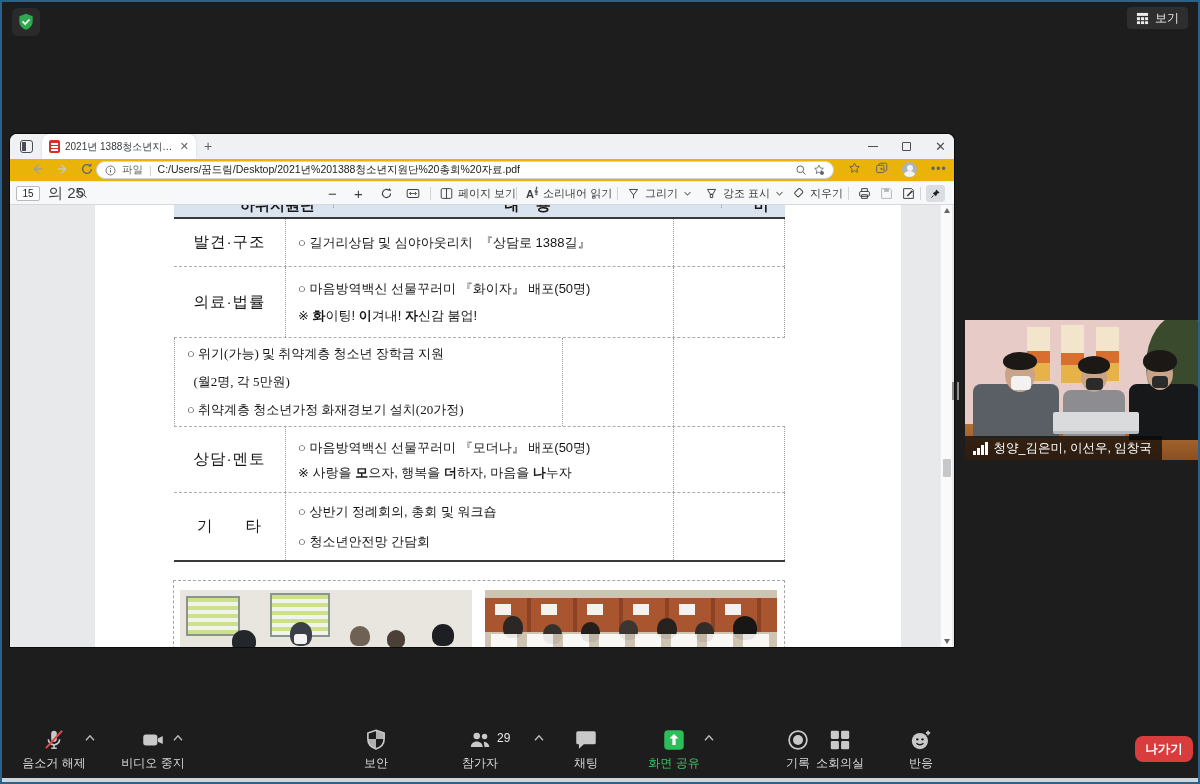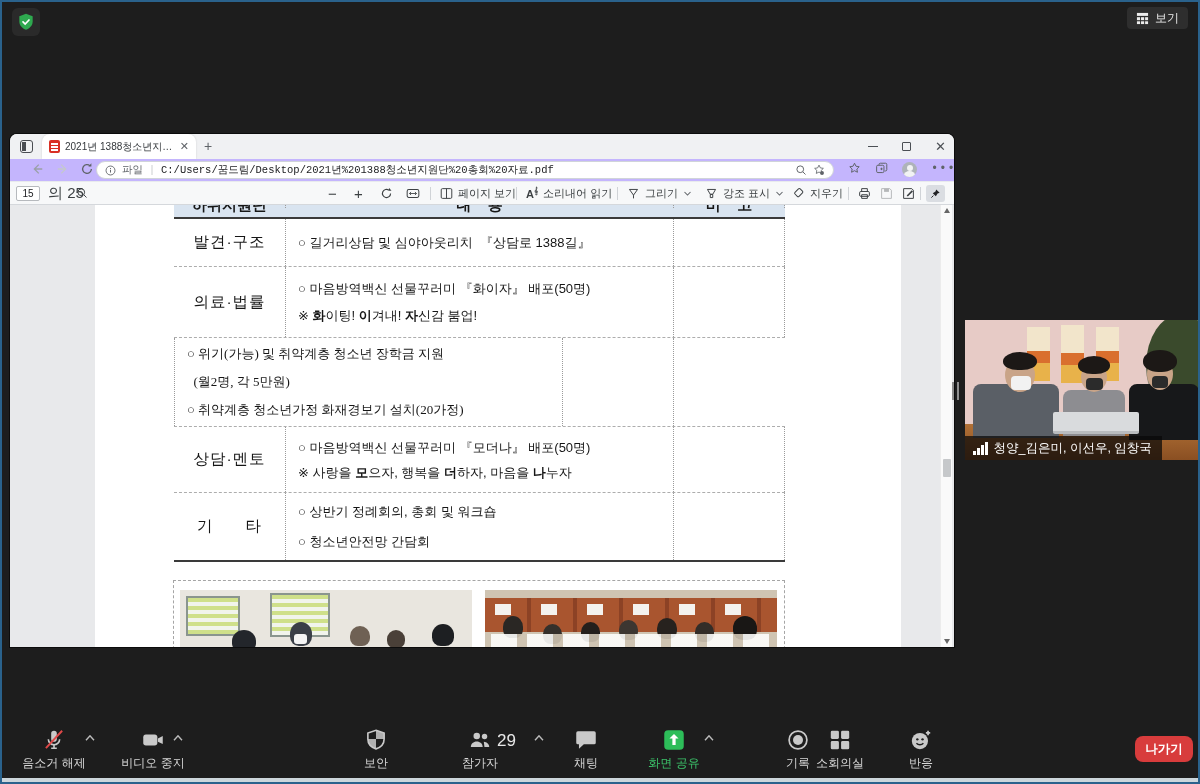--- a/index.html
+++ b/index.html
@@ -30,21 +30,21 @@
   .pdf-ico:before { content:""; position:absolute; left:2px; top:3px; width:7px; height:1.5px; background:#fff;
                     box-shadow:0 3px 0 #fff, 0 6px 0 #fff; }
   .tab-title { font-size:10px; color:#33373b; white-space:nowrap; overflow:hidden; text-overflow:ellipsis; flex:1; }
   .tab-close { font-size:11px; color:#5f6368; flex:0 0 auto; }
   .new-tab { position:absolute; left:194px; top:4px; font-size:14px; color:#5f6368; }
   .wincontrols { position:absolute; right:8px; top:0; height:25px; display:flex; align-items:center; gap:24px; }
   .wc-min { width:10px; height:1.4px; background:#4b4f54; }
   .wc-max { width:9px; height:9px; border:1.2px solid #4b4f54; border-radius:1px; }
   .wc-close { font-size:13px; color:#4b4f54; line-height:1; }
 
-  .addrrow { position:relative; height:22px; background:#c4b5fd;font-family:Liberation Mono, monospace; }
+  .addrrow { position:relative; height:22px; background:#eab308; }
   .nav-ic { position:absolute; top:3px; }
   .addr-field { position:absolute; left:86px; top:2px; width:738px; height:18px; border:1px solid #d0d4d9;
                 border-radius:10px; display:flex; align-items:center; padding:0 8px; gap:6px; background:#fff; }
   .addr-scheme { font-size:10.5px; color:#5f6368; white-space:nowrap; }
   .addr-div { color:#c6c9cd; font-size:10px; }
   .addr-url { font-size:10.5px; color:#202124; white-space:nowrap; overflow:hidden; text-overflow:ellipsis; flex:1; }
   .addr-right-ics { position:absolute; top:3px; display:flex; gap:14px; }
   .avatar { width:15px; height:15px; border-radius:50%; background:#aeb3b9; position:relative; overflow:hidden; }
   .avatar:before { content:""; position:absolute; left:4.5px; top:2.5px; width:6px; height:6px; border-radius:50%; background:#f2f3f4; }
   .avatar:after { content:""; position:absolute; left:2px; top:9px; width:11px; height:8px; border-radius:50%; background:#f2f3f4; }
@@ -61,21 +61,21 @@
 
   .pdfcontent { position:absolute; left:0; right:0; top:71px; bottom:0; background:#e8e9eb; overflow:hidden; }
   .pdfpage { position:absolute; left:85px; top:0; width:806px; height:442px; background:#fff; overflow:hidden; }
   .vscroll { position:absolute; right:2px; top:0; width:12px; bottom:0; background:#fafafa; border-left:1px solid #ececec; }
   .vthumb { position:absolute; left:2px; top:254px; width:8px; height:18px; background:#c6c8ca; border-radius:1px; }
   .arr-up { position:absolute; left:3px; top:3px; width:0; height:0; border-left:3.5px solid transparent; border-right:3.5px solid transparent; border-bottom:5px solid #666; }
   .arr-dn { position:absolute; left:3px; bottom:3px; width:0; height:0; border-left:3.5px solid transparent; border-right:3.5px solid transparent; border-top:5px solid #666; }
 
   
   .dtable { position:absolute; left:79px; top:0; width:611px; color:#161616; }
-  .thead { display:flex; height:14px; overflow:hidden; background:#d9e4f0; border-bottom:2px solid #3a3a3a; }
+  .thead { display:flex; height:14px; overflow:hidden; background:#d9e4f0; border-bottom:2px solid #3a3a3a;padding-left:48px; }
   .thead .hc { font-size:15px; font-weight:bold; text-align:center; transform:translateY(-9px); white-space:pre; }
   .trow { display:flex; border-bottom:1px dashed #adadad; }
   .trow:last-child { border-bottom:2px solid #3a3a3a; }
   .c1 { width:111px; flex:0 0 auto; }
   .c2 { width:389px; flex:0 0 auto; border-left:1px dotted #9a9a9a; border-right:1px dotted #9a9a9a; }
   .c3 { width:111px; flex:0 0 auto; border-right:1px dotted #9a9a9a; }
   .cat { display:flex; align-items:center; justify-content:center; font-size:15.5px; letter-spacing:1px; white-space:pre; }
   .bodyc { display:flex; flex-direction:column; justify-content:center; padding:0 4px 0 12px; }
   .tline { font-size:13px; white-space:pre; }
   .b { font-weight:bold; }
@@ -121,21 +121,21 @@
   .panel-handle { position:absolute; left:950px; top:380px; display:flex; gap:3px; }
   .panel-handle i { display:block; width:2px; height:18px; background:#8f8f8f; }
 
   
   .ztoolbar { position:absolute; left:0; right:0; bottom:4px; height:54px; }
   .zitem { position:absolute; top:3px; width:90px; transform:translateX(-50%); text-align:center; }
   .zitem svg { display:block; margin:0 auto; }
   .zlabel { margin-top:2px; font-size:12px; color:#d8d8d8; white-space:nowrap; }
   .zlabel.green { color:#3cc36a; }
   .chev { position:absolute; top:10px; transform:translateX(-50%); }
-  .pcount { position:absolute; left:495px; top:7px; color:#e8e8e8; font-size:17px; }
+  .pcount { position:absolute; left:495px; top:7px; color:#e8e8e8; font-size:12px; }
   .leave-btn { position:absolute; left:1133px; top:12px; width:58px; height:26px; background:#d83c3c;
                border:none; border-radius:8px; color:#fff; font-size:12.5px; font-weight:bold; }
 </style>
 </head>
 <body>
 
 <div class="screen">
 
   <div class="security-badge">
     <svg width="20" height="20" viewBox="0 0 24 24">

